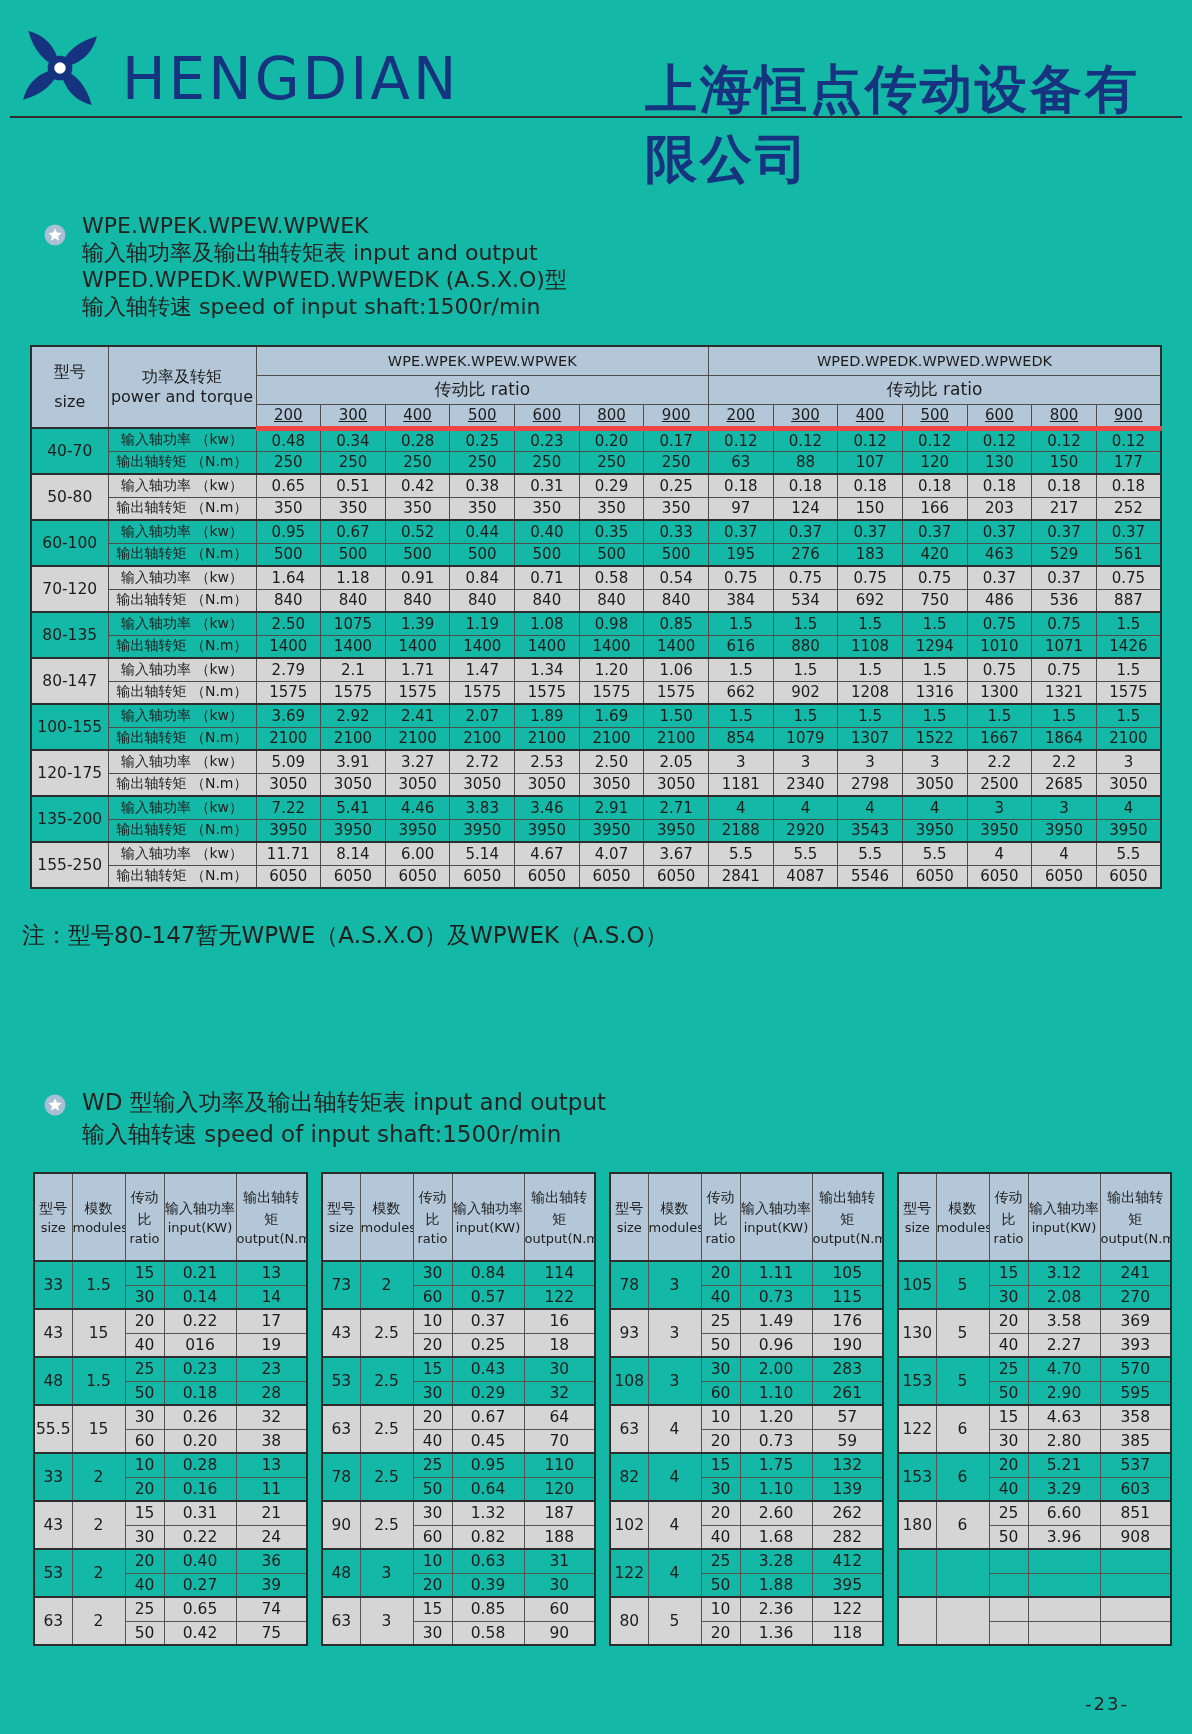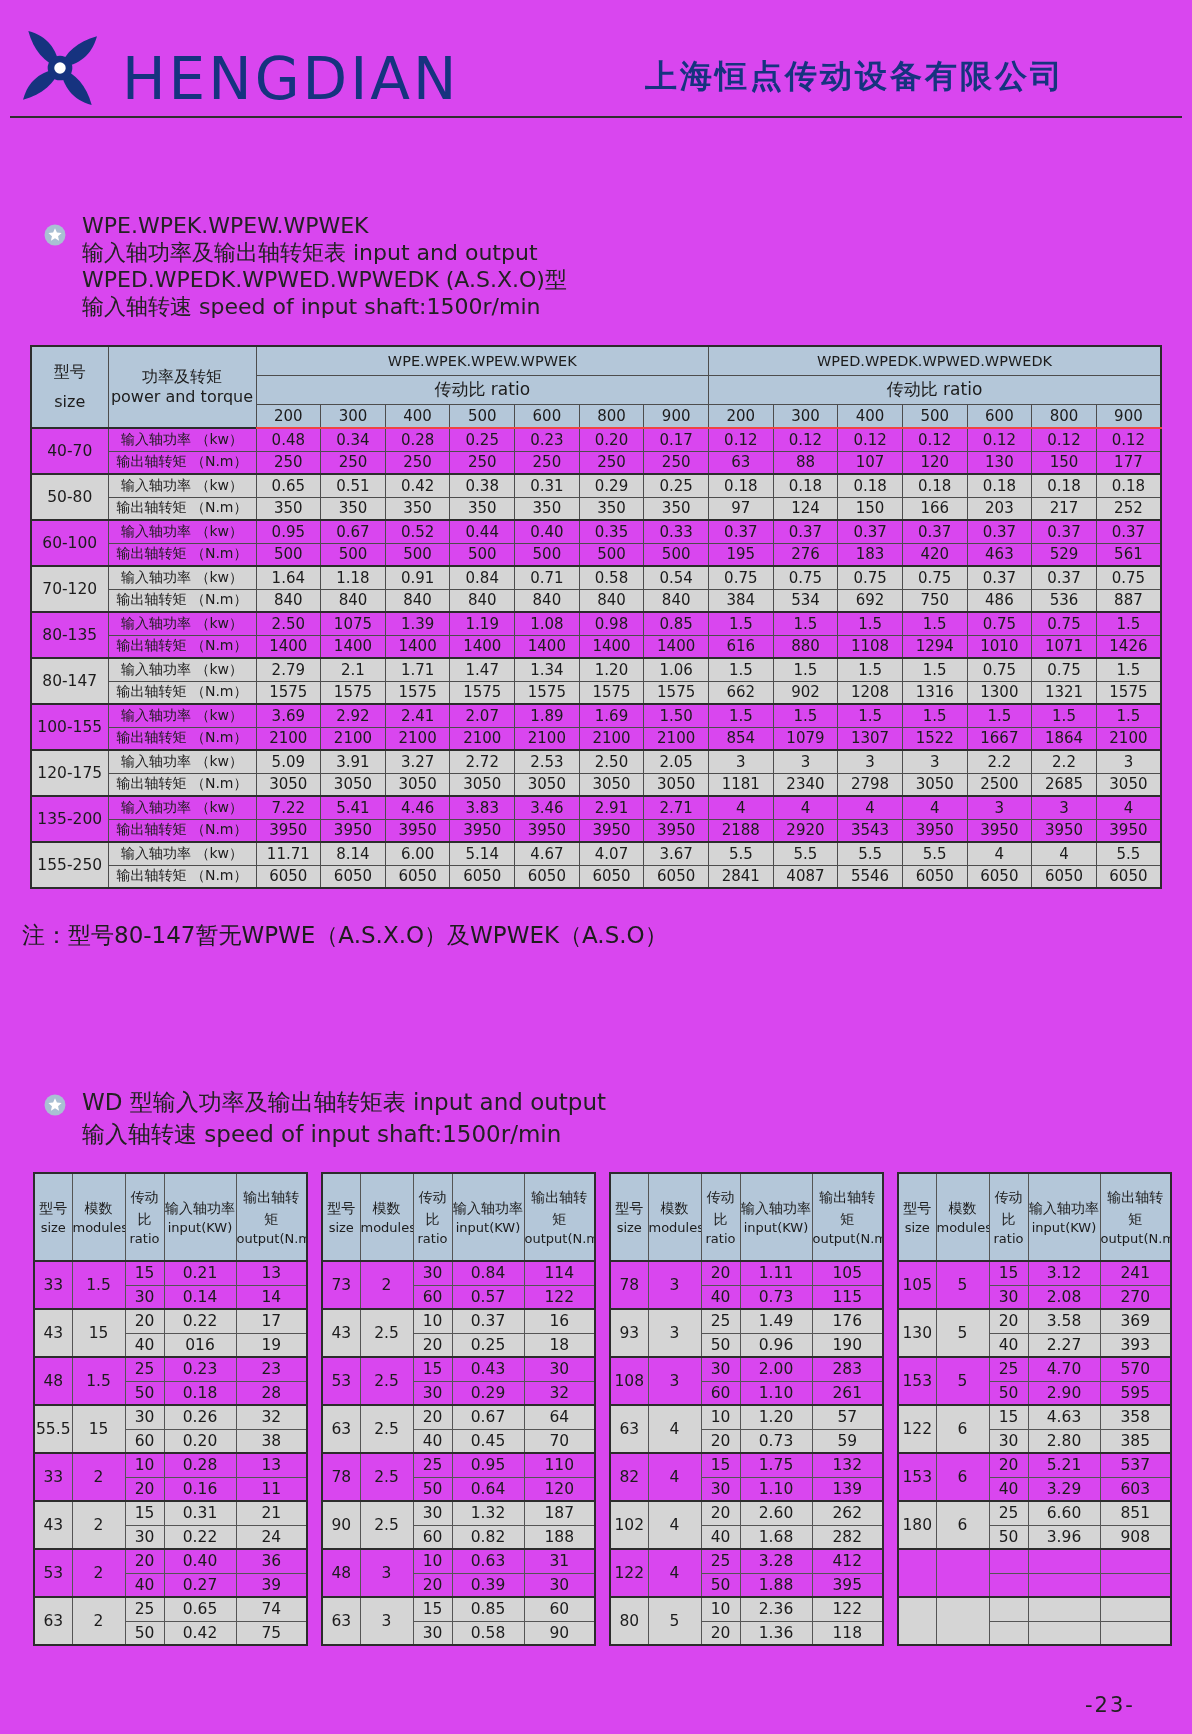--- a/index.html
+++ b/index.html
@@ -1,42 +1,42 @@
 <!DOCTYPE html>
 <html><head>
 <meta charset="utf-8">
 <style>
   html,body{margin:0;padding:0;background:#ffffff;}
-  .page{position:relative;width:1192px;height:1734px;background:#d946ef;overflow:hidden;
+  .page{position:relative;width:1192px;height:1734px;background:#14b8a6;overflow:hidden;
         font-family:"DejaVu Sans","Liberation Sans",sans-serif;color:#1c1c1c;}
 
   
   .logo{position:absolute;left:16px;top:24px;width:88px;height:88px;}
   .brand{position:absolute;left:122px;top:50px;font-size:58px;line-height:58px;
          font-weight:500;letter-spacing:3px;color:#16337f;}
-  .company{position:absolute;left:645px;top:55px;font-size:32px;font-weight:bold;
+  .company{position:absolute;left:645px;top:55px;font-size:52px;font-weight:bold;
            letter-spacing:3px;color:#16337f;}
   .header-rule{position:absolute;left:10px;top:116px;width:1172px;height:2px;background:#2e2e2e;}
 
   
   .star-icon{position:absolute;width:22px;height:22px;}
   .sec-title{position:absolute;font-size:22px;line-height:27px;color:#222;font-weight:500;}
   .sec-title div{white-space:nowrap;}
 
   
   .main-table{position:absolute;left:30px;top:345px;width:1132px;border-collapse:collapse;
               table-layout:fixed;border:2px solid #2c2c2c;}
   .main-table th,.main-table td{border:1px solid #4d4d4d;text-align:center;vertical-align:middle;
               padding:0;overflow:hidden;font-weight:normal;}
   .main-table th{background:#b4c7d9;}
   .mt-r1{height:29px;font-size:14.5px;}
   .mt-r2{height:29px;margin-left:14px;}
   .mt-r3{height:24px;font-size:15px;}
   .ratio-label{font-size:17px;}
-  .main-table thead tr.mt-r3 th{border-bottom:2px solid #ef4444;}
+  .main-table thead tr.mt-r3 th{border-bottom:5px solid #ef4444;text-decoration:underline;}
   .main-table tbody tr{height:23px;font-size:15px;}
   .main-table .size-cell{font-size:15.5px;}
   .main-table .row-label{font-size:14px;margin-left:16px;}
   .main-table tr.grp-sep td{border-top:2px solid #2c2c2c;}
   .main-table tr.alt td{background:#d5d5d5;}
   .hdr-2line div{line-height:20px;font-size:16px;}
   .hdr-2line .gap{margin-top:10px;}
 
   
   .note{position:absolute;left:22px;top:920px;font-size:23px;font-weight:500;color:#1d1d1d;white-space:nowrap;}
@@ -48,21 +48,21 @@
               padding:0;overflow:hidden;font-weight:normal;}
   .wd-table th{background:#b4c7d9;height:86px;}
   .wd-table th .cn{font-size:14px;line-height:22px;}
   .wd-table th .en{font-size:13px;line-height:18px;}
   .wd-table tbody tr{height:24px;font-size:15.5px;}
   .wd-table.short tbody tr{height:21px;}
   .wd-table tr.grp-sep td{border-top:2px solid #2c2c2c;}
   .wd-table tr.alt td{background:#d5d5d5;}
   .wd-table thead tr th{border-bottom:2px solid #2c2c2c;}
 
-  .page-num{position:absolute;left:1085px;top:1693px;font-size:21px;color:#222;letter-spacing:2px;}
+  .page-num{position:absolute;left:1085px;top:1693px;font-size:18px;color:#222;letter-spacing:2px;}
 </style>
 </head>
 <body>
 
 <div class="page">
 
   <svg class="logo" viewBox="0 0 100 100">
     <g fill="#16337f">
       <path d="M50 50 C46 28 36 14 14 8 C20 30 32 44 50 50 Z"></path>
       <path d="M50 50 C46 28 36 14 14 8 C20 30 32 44 50 50 Z" transform="rotate(90 50 50)"></path>

